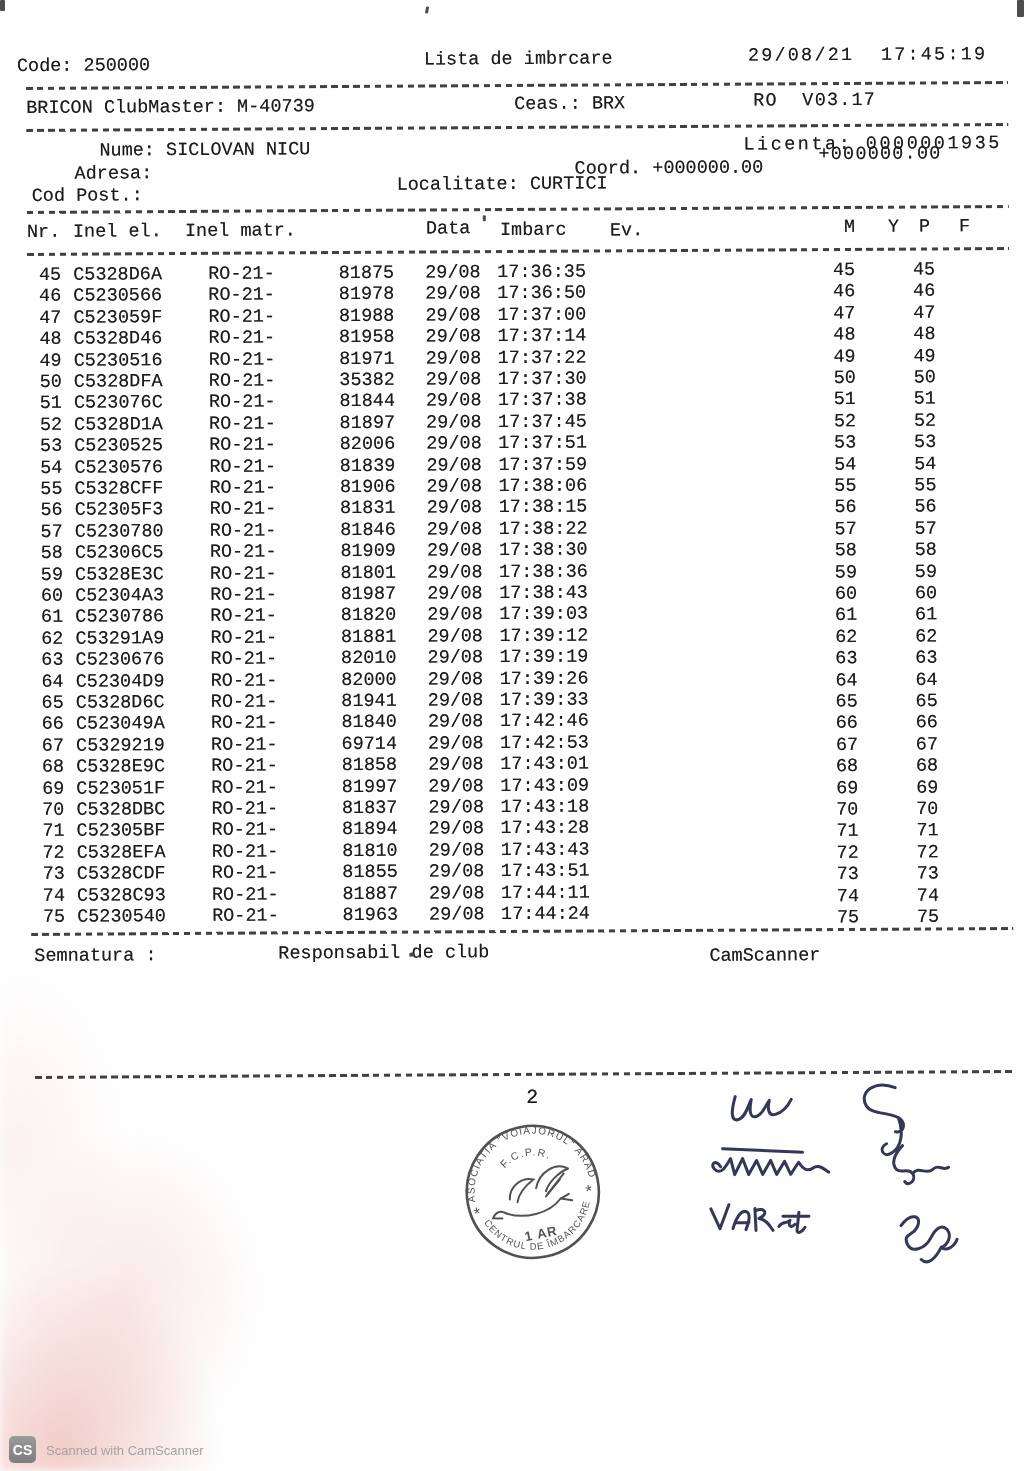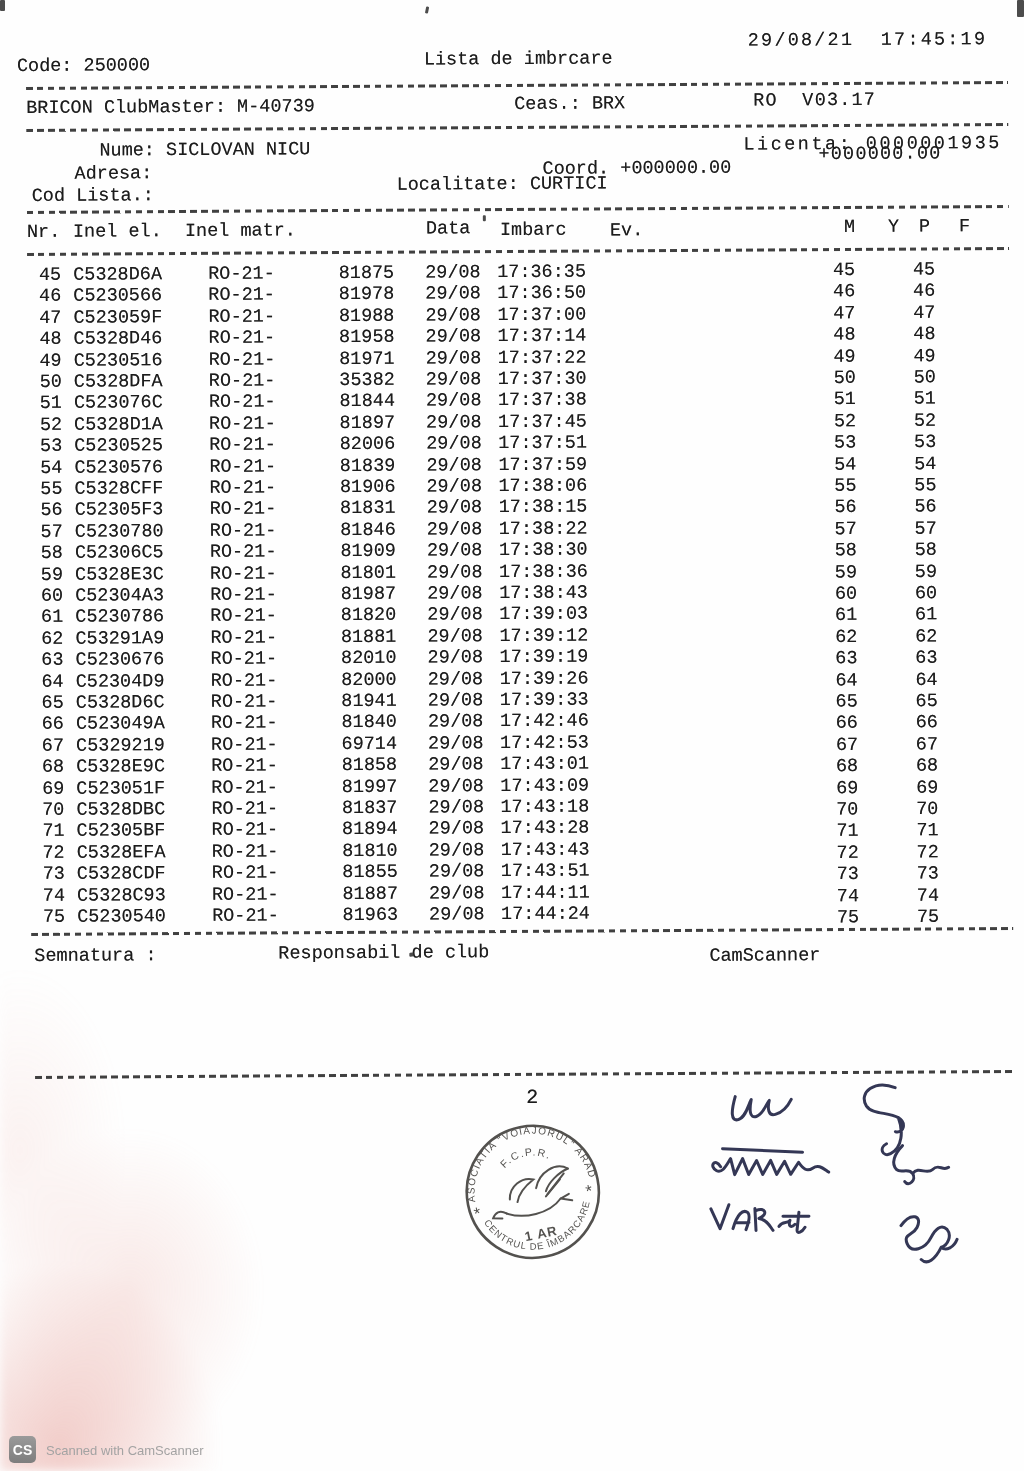--- a/index.html
+++ b/index.html
@@ -38,34 +38,34 @@
 </style>
 </head>
 <body>
 
 <div class="smudge"></div>
 
 <div class="sheet">
 
   <span class="t" style="left:21px;top:55px">Code: 250000</span>
   <span class="t" style="left:428px;top:51px">Lista de imbrcare</span>
-  <span class="t ls2" style="left:752px;top:34px">29/08/21  17:45:19</span>
+  <span class="t ls2" style="left:752px;top:49px">29/08/21  17:45:19</span>
   <div class="dash" style="left:30px;top:84px;width:982px"></div>
 
   <span class="t" style="left:30px;top:97px">BRICON ClubMaster: M-40739</span>
   <span class="t" style="left:518px;top:96px">Ceas.: BRX</span>
   <span class="t ls12" style="left:757px;top:94px">RO  V03.17</span>
   <div class="dash" style="left:30px;top:126px;width:982px"></div>
 
   <span class="t" style="left:103px;top:140px">Nume: SICLOVAN NICU</span>
   <span class="t ls25" style="left:747px;top:138px">Licenta: 0000001935</span>
   <span class="t" style="left:78px;top:163px">Adresa:</span>
-  <span class="t" style="left:546px;top:161px">Coord. +000000.00</span>
+  <span class="t" style="left:578px;top:161px">Coord. +000000.00</span>
   <span class="t ls12" style="left:822px;top:148px">+000000.00</span>
-  <span class="t" style="left:35px;top:185px">Cod Lista.:</span>
+  <span class="t" style="left:35px;top:185px">Cod Post.:</span>
   <span class="t" style="left:400px;top:176px">Localitate: CURTICI</span>
   <div class="dash" style="left:30px;top:208px;width:982px"></div>
 
   <span class="t" style="left:30px;top:221px">Nr.</span>
   <span class="t" style="left:76px;top:221px">Inel el.</span>
   <span class="t" style="left:188px;top:221px">Inel matr.</span>
   <span class="t" style="left:429px;top:220px">Data</span>
   <span class="t" style="left:503px;top:222px">Imbarc</span>
   <span class="t" style="left:613px;top:223px">Ev.</span>
   <span class="t" style="left:847px;top:221px">M</span>

